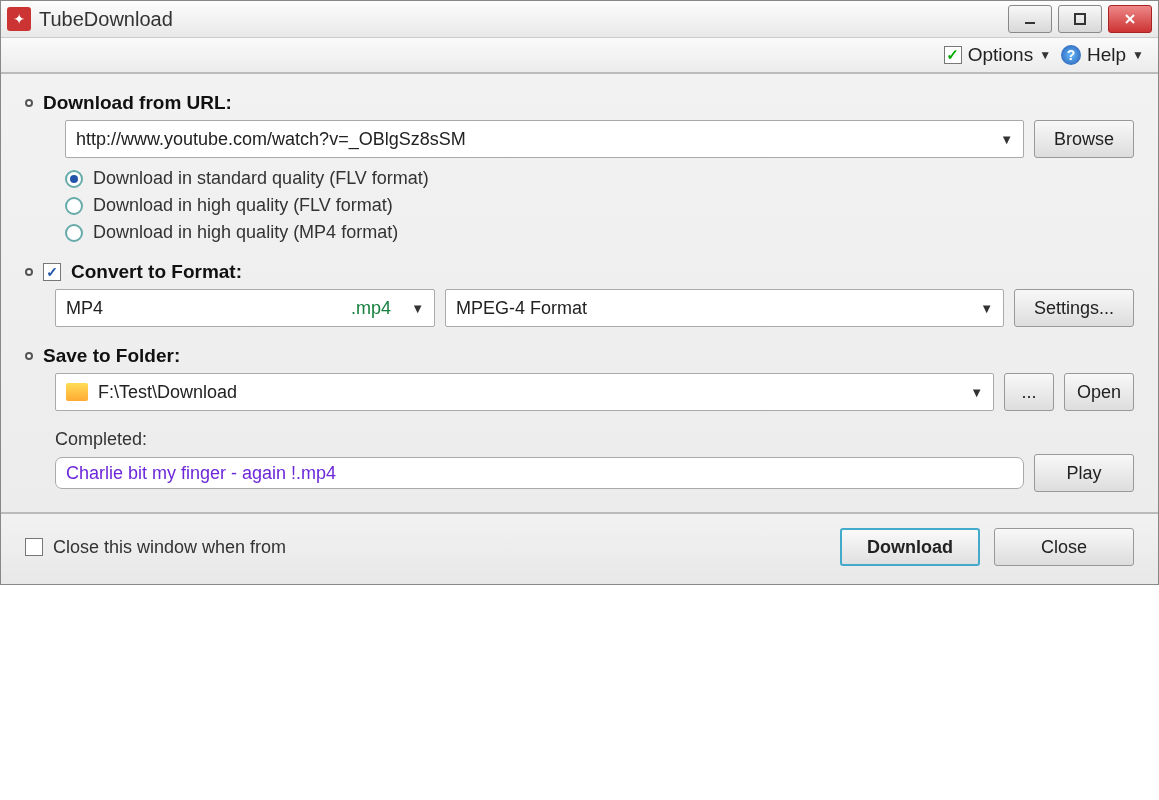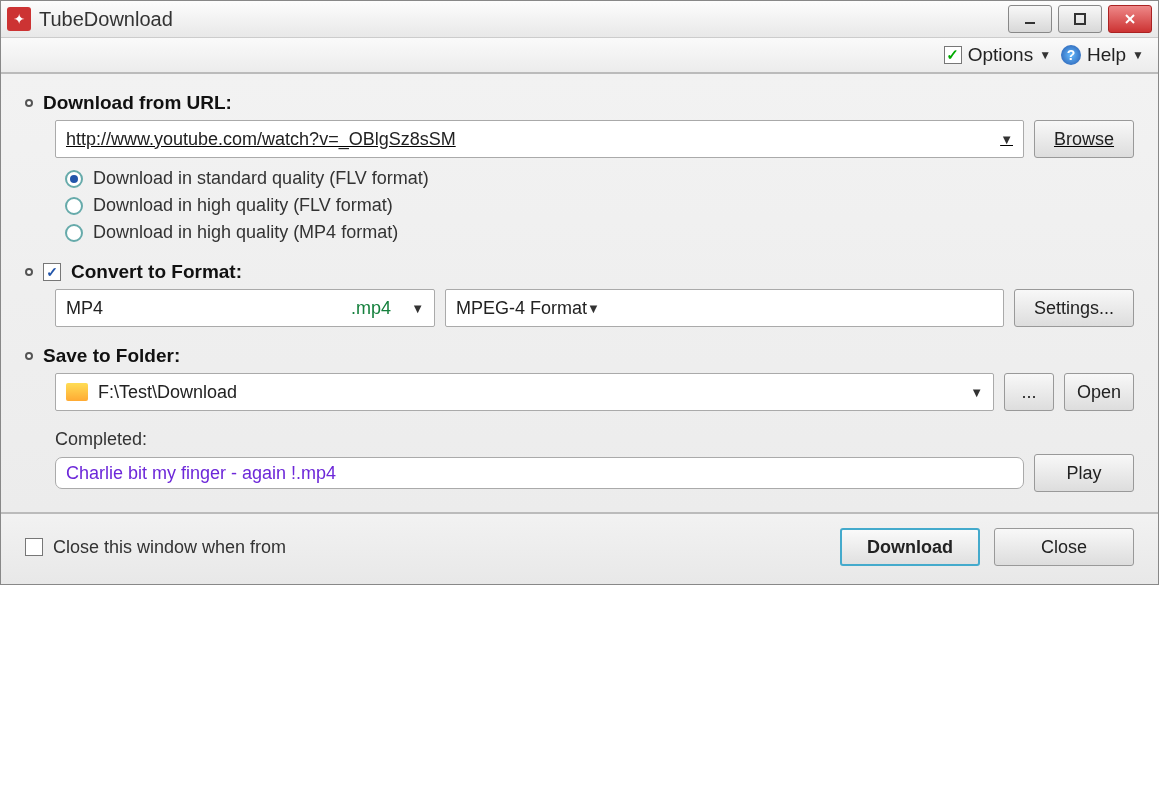--- a/index.html
+++ b/index.html
@@ -178,21 +178,21 @@
   border: 1px solid #777;
   background: #fff;
   display: flex;
   align-items: center;
   justify-content: center;
   font-size: 14px;
   color: #25a;
 }
 .format-row { display: flex; gap: 10px; align-items: center; margin-bottom: 18px; margin-left: 30px; }
 .format-select { width: 380px; justify-content: space-between; }
-.codec-select { flex: 1; }
+.codec-select { flex: 1; justify-content: space-between; }
 .folder-row { display: flex; gap: 10px; align-items: center; margin-bottom: 18px; margin-left: 30px; }
 .folder-select { flex: 1; justify-content: flex-start; gap: 10px; }
 .folder-select .caret { margin-left: auto; }
 .folder-icon {
   width: 22px; height: 18px;
   background: linear-gradient(#fd5, #fa3);
   border-radius: 2px;
 }
 .completed-label { color: #333; font-size: 18px; margin: 12px 0 4px 30px; }
 .completed-row { display: flex; gap: 10px; align-items: center; margin-left: 30px; margin-bottom: 10px;}
@@ -258,21 +258,21 @@
       <span class="dropdown-arrow">▼</span>
     </div>
   </div>
 
   <div class="content">
 
     <div class="section-label">
       <span class="bullet"></span>
       <span>Download from URL:</span>
     </div>
-    <div class="row" style="margin-left:30px;text-decoration:underline;">
+    <div class="row" style="margin-left:40px;">
       <div class="input url-input">
         <span>http://www.youtube.com/watch?v=_OBlgSz8sSM</span>
         <span class="caret">▼</span>
       </div>
       <div class="btn">Browse</div>
     </div>
 
     <div class="radios">
       <div class="radio-row">
         <span class="radio selected"></span>

